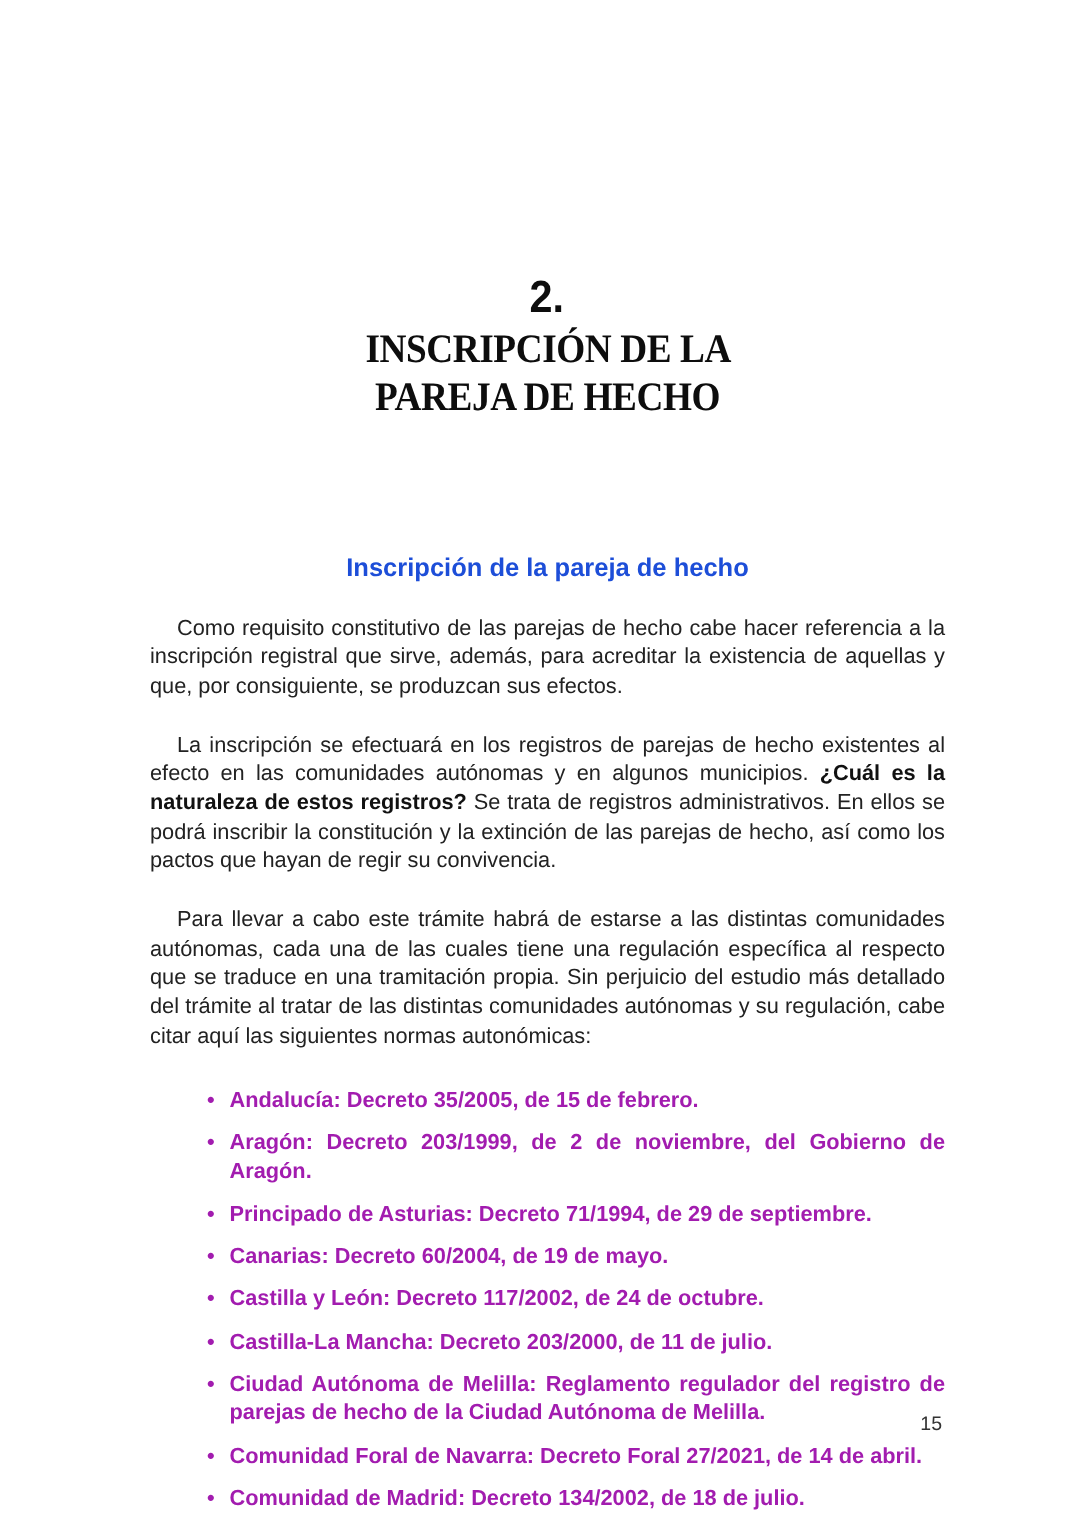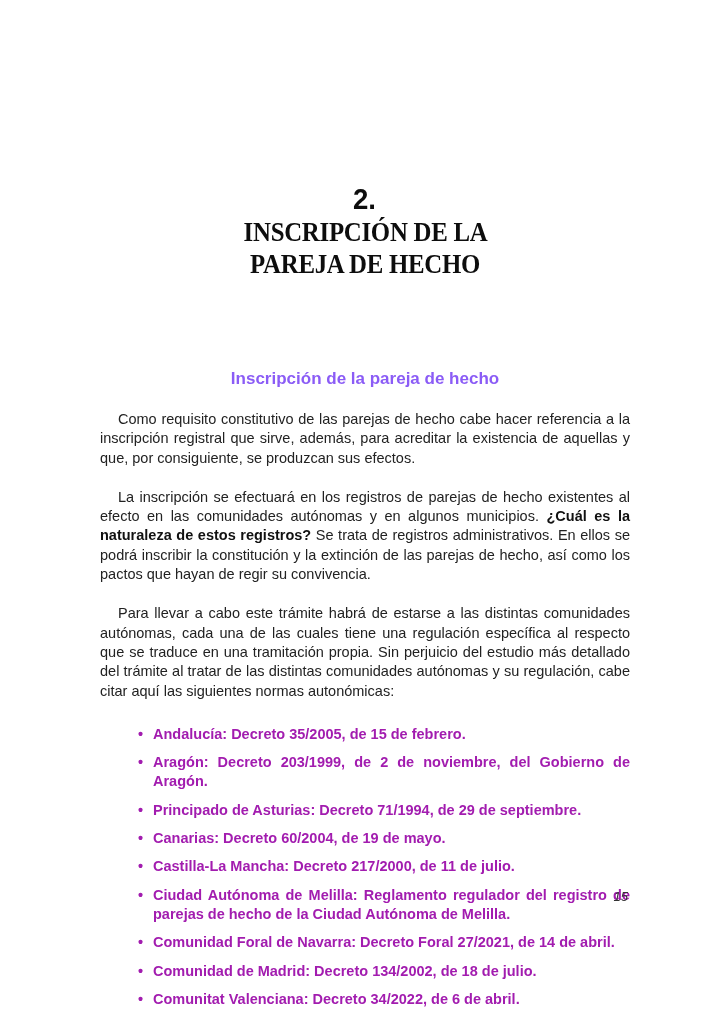--- a/index.html
+++ b/index.html
@@ -44,21 +44,21 @@
     transform: scaleX(0.92);
     transform-origin: 50% 50%;
     white-space: nowrap;
   }
   .section-heading {
     margin-top: 88px;
     text-align: center;
     font-size: 17px;
     font-weight: bold;
     line-height: 22px;
-    color: #8b5cf6;
+    color: #1d4ed8;
   }
   .body-text {
     margin-top: 9px;
     font-size: 14.5px;
     line-height: 19.3px;
     text-align: justify;
   }
   .body-text p {
     margin: 20px 0 0 0;
     text-indent: 18px;
@@ -81,26 +81,25 @@
     font-size: 14.5px;
   }
   ul.decree-list li::before {
     content: "\2022";
     position: absolute;
     left: -15px;
     top: 0;
   }
   .page-number {
     position: absolute;
-    top: 889px;
+    top: 941px;
     right: 86px;
     font-size: 13px;
     line-height: 16px;
     color: #333333;
-    font-style: italic;
   }
 </style>
 </head>
 <body>
 
 <div class="page">
   <div class="content">
 
     <div class="chapter">
       <div class="chapter-number">
@@ -120,21 +119,22 @@
       <p><span>Como requisito constitutivo de las parejas de hecho cabe hacer referencia a la inscripción registral que sirve, además, para acreditar la existencia de aquellas y que, por consiguiente, se produzcan sus efectos.</span></p>
       <p><span>La inscripción se efectuará en los registros de parejas de hecho existentes al efecto en las comunidades autónomas y en algunos municipios. </span><b>¿Cuál es la naturaleza de estos registros?</b><span> Se trata de registros administrativos. En ellos se podrá inscribir la constitución y la extinción de las parejas de hecho, así como los pactos que hayan de regir su convivencia.</span></p>
       <p><span>Para llevar a cabo este trámite habrá de estarse a las distintas comunidades autónomas, cada una de las cuales tiene una regulación específica al respecto que se traduce en una tramitación propia. Sin perjuicio del estudio más detallado del trámite al tratar de las distintas comunidades autónomas y su regulación, cabe citar aquí las siguientes normas autonómicas:</span></p>
     </div>
 
     <ul class="decree-list">
       <li>Andalucía: Decreto 35/2005, de 15 de febrero.</li>
       <li>Aragón: Decreto 203/1999, de 2 de noviembre, del Gobierno de Aragón.</li>
       <li>Principado de Asturias: Decreto 71/1994, de 29 de septiembre.</li>
       <li>Canarias: Decreto 60/2004, de 19 de mayo.</li>
-      <li>Castilla-La Mancha: Decreto 217/2000, de 11 de julio.</li>
+      <li>Castilla y León: Decreto 117/2002, de 24 de octubre.</li>
+      <li>Castilla-La Mancha: Decreto 203/2000, de 11 de julio.</li>
       <li>Ciudad Autónoma de Melilla: Reglamento regulador del registro de parejas de hecho de la Ciudad Autónoma de Melilla.</li>
       <li>Comunidad Foral de Navarra: Decreto Foral 27/2021, de 14 de abril.</li>
       <li>Comunidad de Madrid: Decreto 134/2002, de 18 de julio.</li>
       <li>Comunitat Valenciana: Decreto 34/2022, de 6 de abril.</li>
     </ul>
 
   </div>
 
   <div class="page-number">15</div>
 </div>

